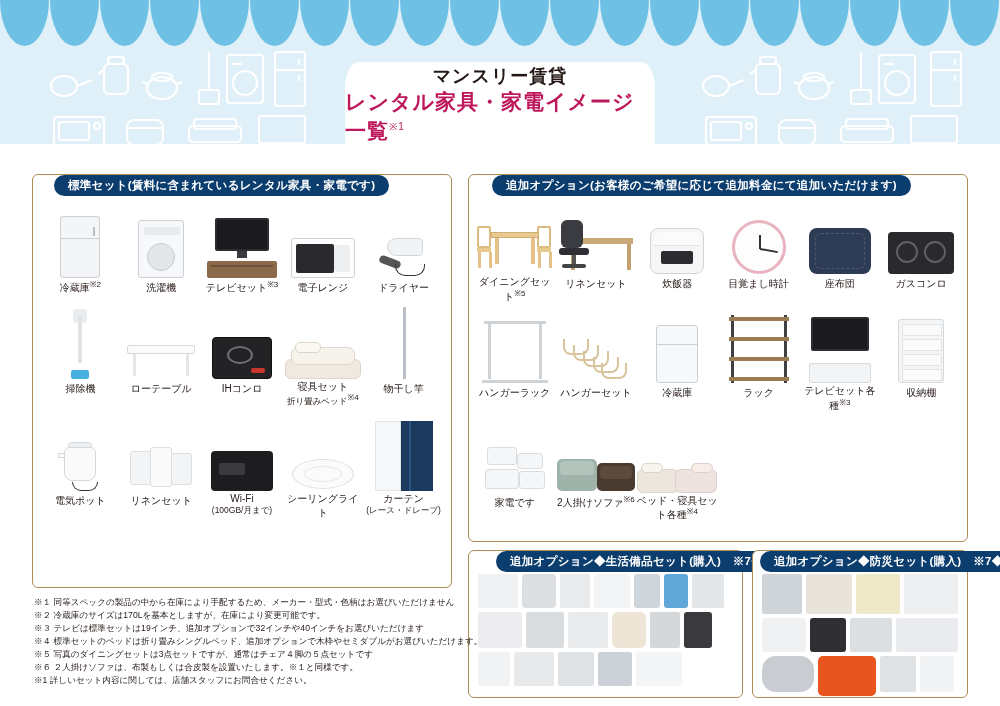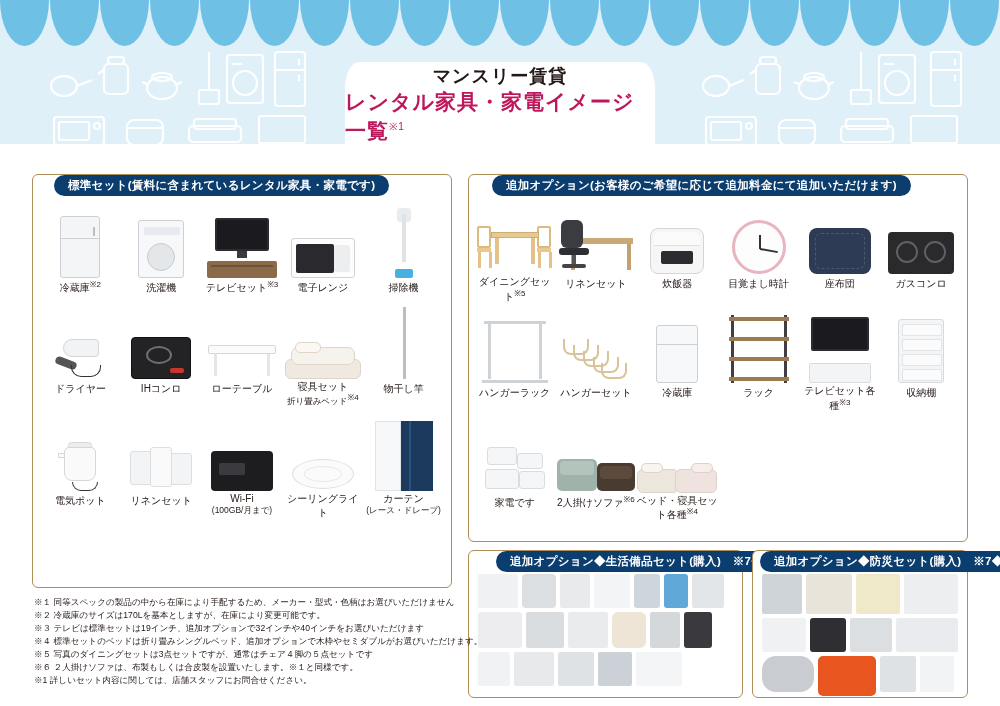--- a/index.html
+++ b/index.html
@@ -417,59 +417,59 @@
         <div class="obj micro">
           <div class="door"></div>
           <div class="ctrl"></div>
         </div>
       </div>
     <div class="cap"><span>電子レンジ</span><sup></sup></div>
   </div>
 
   <div class="cell">
     <div class="thumb">
+        <div class="obj dryer">
+          <div class="bd"></div>
+          <div class="hd"></div>
+          <div class="cord"></div>
+        </div>
+      </div>
+    <div class="cap"><span>ドライヤー</span><sup></sup></div>
+  </div>
+
+  <div class="cell">
+    <div class="thumb">
         <div class="obj vac">
           <div class="body"></div>
           <div class="pole"></div>
           <div class="head"></div>
         </div>
       </div>
     <div class="cap"><span>掃除機</span><sup></sup></div>
   </div>
 
   <div class="cell">
     <div class="thumb">
-        <div class="obj dryer">
-          <div class="bd"></div>
-          <div class="hd"></div>
-          <div class="cord"></div>
-        </div>
-      </div>
-    <div class="cap"><span>ドライヤー</span><sup></sup></div>
-  </div>
-
-  <div class="cell">
-    <div class="thumb">
-        <div class="obj ih">
-          <div class="ring"></div>
-          <div class="btn"></div>
-        </div>
-      </div>
-    <div class="cap"><span>IHコンロ</span><sup></sup></div>
-  </div>
-
-  <div class="cell">
-    <div class="thumb">
         <div class="obj ltable">
           <div class="top"></div>
           <div class="lg" style="left:6px"></div>
           <div class="lg" style="right:6px"></div>
         </div>
       </div>
     <div class="cap"><span>ローテーブル</span><sup></sup></div>
+  </div>
+
+  <div class="cell">
+    <div class="thumb">
+        <div class="obj ih">
+          <div class="ring"></div>
+          <div class="btn"></div>
+        </div>
+      </div>
+    <div class="cap"><span>IHコンロ</span><sup></sup></div>
   </div>
 
   <div class="cell">
     <div class="thumb">
         <div class="obj futon">
           <div class="mat"></div>
           <div class="qlt"></div>
           <div class="plw"></div>
         </div>
       </div>

